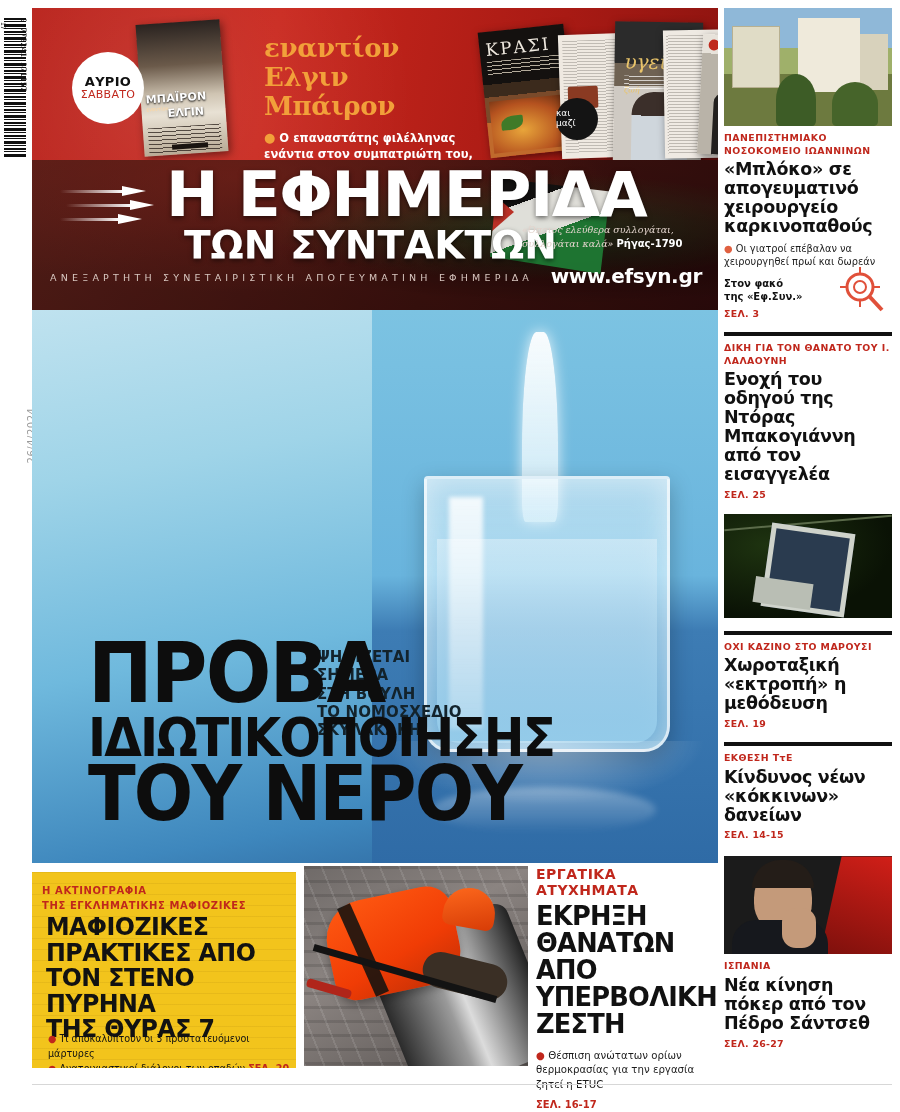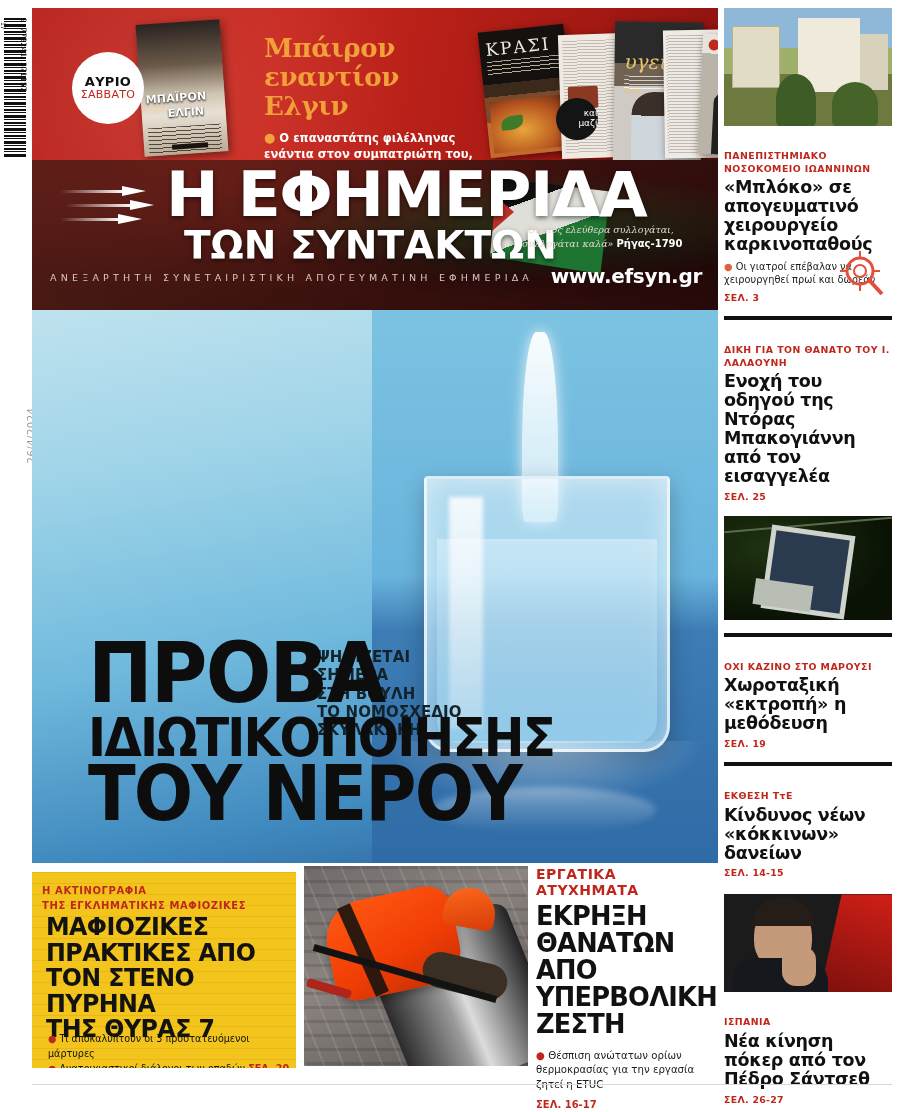--- a/index.html
+++ b/index.html
@@ -80,21 +80,21 @@
      background:linear-gradient(180deg,#3b2f2a 0 34%,#cfd6dc 34% 100%);border-radius:22px 22px 0 0;}
   .mag4{left:200px;top:18px;width:66px;height:128px;transform:rotate(-1deg);
      background:#efeae3;}
   .mag4 .col{position:absolute;left:3px;top:5px;right:3px;bottom:5px;
      background:repeating-linear-gradient(to bottom,#8d8880 0 1px,transparent 1px 3px);opacity:.5;}
   .mag5{left:236px;top:24px;width:84px;height:120px;transform:rotate(3deg);
      background:linear-gradient(180deg,#e7e2da 0 16%,#b9b3a8 16% 100%);}
   .mag5 .m-dot{position:absolute;left:6px;top:5px;width:11px;height:11px;border-radius:50%;background:#c02a1d;}
   .mag5 .m-fig{position:absolute;left:14px;bottom:0;width:24px;height:62px;background:#22201e;border-radius:10px 10px 0 0;}
   .mag-badge{position:absolute;left:92px;top:86px;width:42px;height:42px;border-radius:50%;background:#141414;
-     display:flex;flex-direction:column;align-items:flex-end;justify-content:center;z-index:6;}
+     display:flex;flex-direction:column;align-items:flex-start;justify-content:center;z-index:6;}
   .mag-badge span{color:#fff;font-size:9px;line-height:1.1;}
 
   
   .masthead{position:absolute;left:32px;top:160px;width:686px;height:166px;overflow:hidden;
      background:linear-gradient(180deg,#4a1511 0%,#3a100d 45%,#2e0b09 100%);}
   .mh-img{position:absolute;inset:0;opacity:.75;
      background:
       radial-gradient(ellipse at 73% 40%,rgba(20,90,40,.55),transparent 38%),
       radial-gradient(ellipse at 80% 55%,rgba(0,0,0,.65),transparent 40%),
       radial-gradient(ellipse at 30% 10%,rgba(140,40,30,.6),transparent 55%),
@@ -195,21 +195,21 @@
   .heat-kick{color:#c0271c;font-size:14px;font-weight:bold;letter-spacing:.5px;}
   .heat-h{margin-top:4px;color:#111;font-weight:bold;font-size:27px;line-height:1.0;letter-spacing:-.8px;
      transform:scaleX(.95);transform-origin:left;}
   .heat-b{margin-top:12px;font-size:10.2px;line-height:1.42;color:#1b1b1b;}
   .heat-b .dot{color:#c0271c;}
   .heat-sel{margin-top:7px;color:#c0271c;font-size:10px;font-weight:bold;}
 
   
   .side{position:absolute;left:724px;top:8px;width:168px;height:1060px;}
   .s-img{width:168px;background:#cfcfcf;overflow:hidden;position:relative;}
-  .s-kick{color:#c0271c;font-size:9.4px;font-weight:bold;letter-spacing:.45px;line-height:1.35;margin-top:24px;}
+  .s-kick{color:#c0271c;font-size:9.4px;font-weight:bold;letter-spacing:.45px;line-height:1.35;margin-top:6px;}
   .s-h{color:#111;font-weight:bold;font-size:17.5px;line-height:1.08;margin-top:3px;letter-spacing:-.3px;}
   .s-b{font-size:9.8px;line-height:1.38;color:#1d1d1d;margin-top:6px;}
   .s-b .dot{color:#e06040;}
   .s-sel{color:#c0271c;font-size:9.4px;font-weight:bold;margin-top:5px;letter-spacing:.3px;}
   .s-rule{height:4px;background:#111;margin:13px 0 0 0;}
   .s-block{margin-bottom:4px;}
   .s-lens{font-size:10px;font-weight:bold;color:#111;margin-top:8px;line-height:1.3;}
   .lensicon{position:absolute;right:4px;bottom:2px;width:52px;height:52px;}
 
   
@@ -260,22 +260,22 @@
       <span>ΣΑΒΒΑΤΟ</span>
     </div>
     <div class="bookcover">
       <div class="bc-ttl">ΜΠΑΪΡΟΝ</div>
       <div class="bc-sub">εναντίον</div>
       <div class="bc-ttl2">ΕΛΓΙΝ</div>
       <div class="bc-lines"></div>
       <div class="bc-bar"></div>
     </div>
     <div class="promo-txt">
+      <div class="promo-h">εναντίον Ελγιν</div>
       <div class="promo-h">Μπάιρον</div>
-      <div class="promo-h">εναντίον Ελγιν</div>
       <div class="promo-b"><span class="dot">●</span> <span>Ο επαναστάτης φιλέλληνας ενάντια στον συμπατριώτη του, ολετήρα και άρπαγα του Παρθενώνα</span></div>
     </div>
     <div class="mags">
       <div class="mag mag1">
         <div class="m-ttl">ΚΡΑΣΙ</div>
         <div class="m-sub"></div>
         <div class="m-food"></div>
         <div class="m-leaf"></div>
       </div>
       <div class="mag mag2">
@@ -395,20 +395,24 @@
       <div class="s-img img-hosp">
         <div class="b1"></div>
         <div class="b2"></div>
         <div class="b3"></div>
         <div class="tree"></div>
         <div class="tree2"></div>
       </div>
       <div class="s-kick">ΠΑΝΕΠΙΣΤΗΜΙΑΚΟ ΝΟΣΟΚΟΜΕΙΟ ΙΩΑΝΝΙΝΩΝ</div>
       <div class="s-h">«Μπλόκο» σε απογευματινό χειρουργείο καρκινοπαθούς</div>
       <div class="s-b"><span class="dot">●</span> <span>Οι γιατροί επέβαλαν να χειρουργηθεί πρωί και δωρεάν</span></div>
+      <div class="s-lens">
+        <div>Στον φακό</div>
+        <div>της «Εφ.Συν.»</div>
+      </div>
       <div class="s-sel">ΣΕΛ. 3</div>
       <svg class="lensicon" viewBox="0 0 52 52">
         <circle cx="24" cy="22" r="13" fill="none" stroke="#e0503a" stroke-width="3"></circle>
         <circle cx="24" cy="22" r="6" fill="none" stroke="#e0503a" stroke-width="2"></circle>
         <line x1="33" y1="31" x2="46" y2="45" stroke="#e0503a" stroke-width="4"></line>
         <line x1="24" y1="2" x2="24" y2="10" stroke="#e0503a" stroke-width="2"></line>
         <line x1="24" y1="34" x2="24" y2="42" stroke="#e0503a" stroke-width="2"></line>
         <line x1="4" y1="22" x2="12" y2="22" stroke="#e0503a" stroke-width="2"></line>
         <line x1="36" y1="22" x2="44" y2="22" stroke="#e0503a" stroke-width="2"></line>
       </svg>

